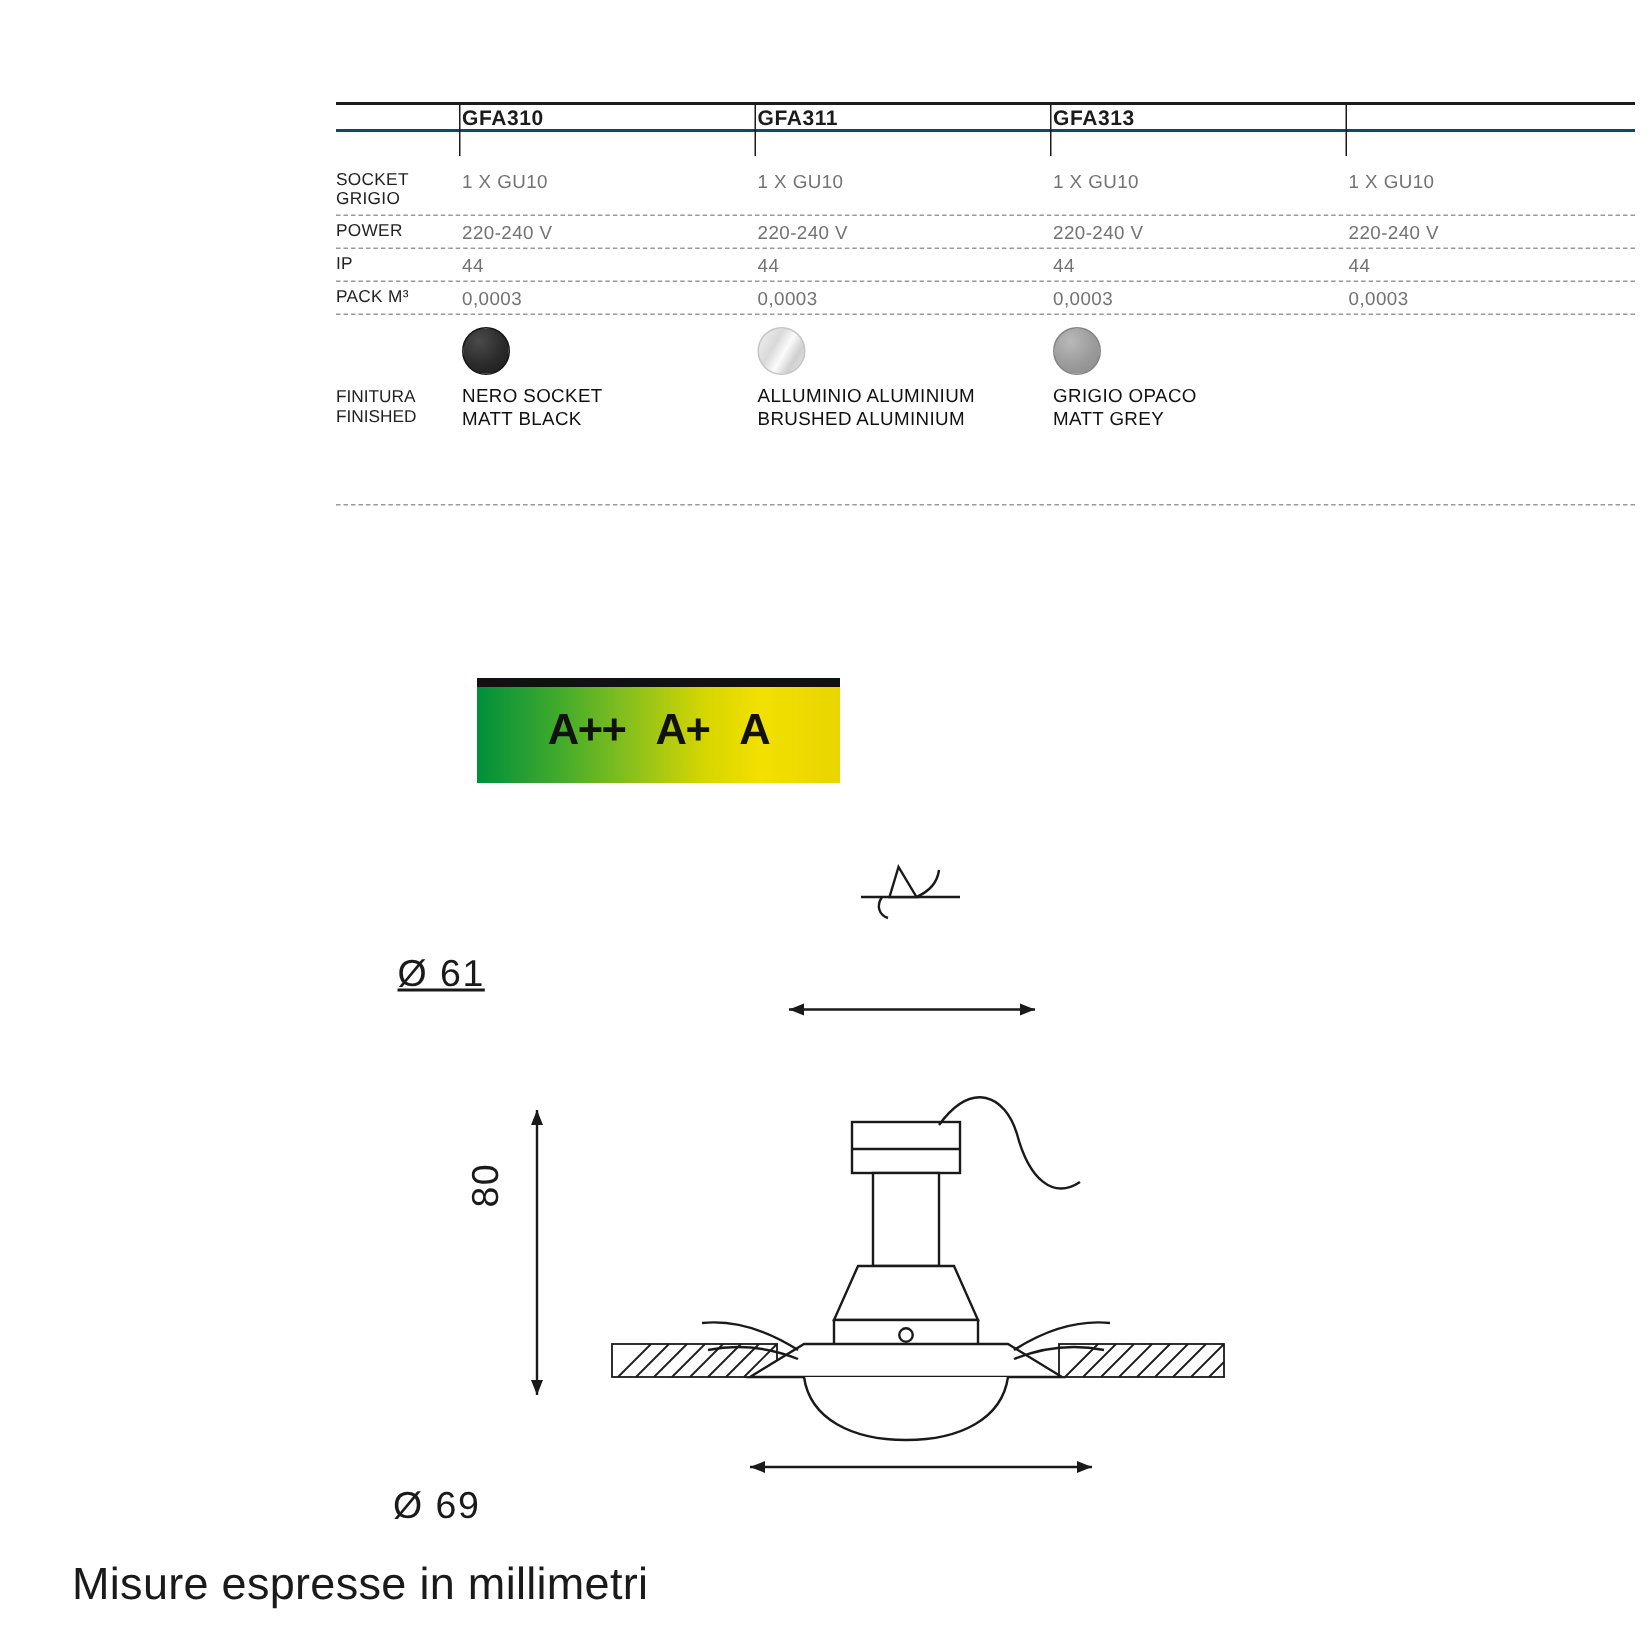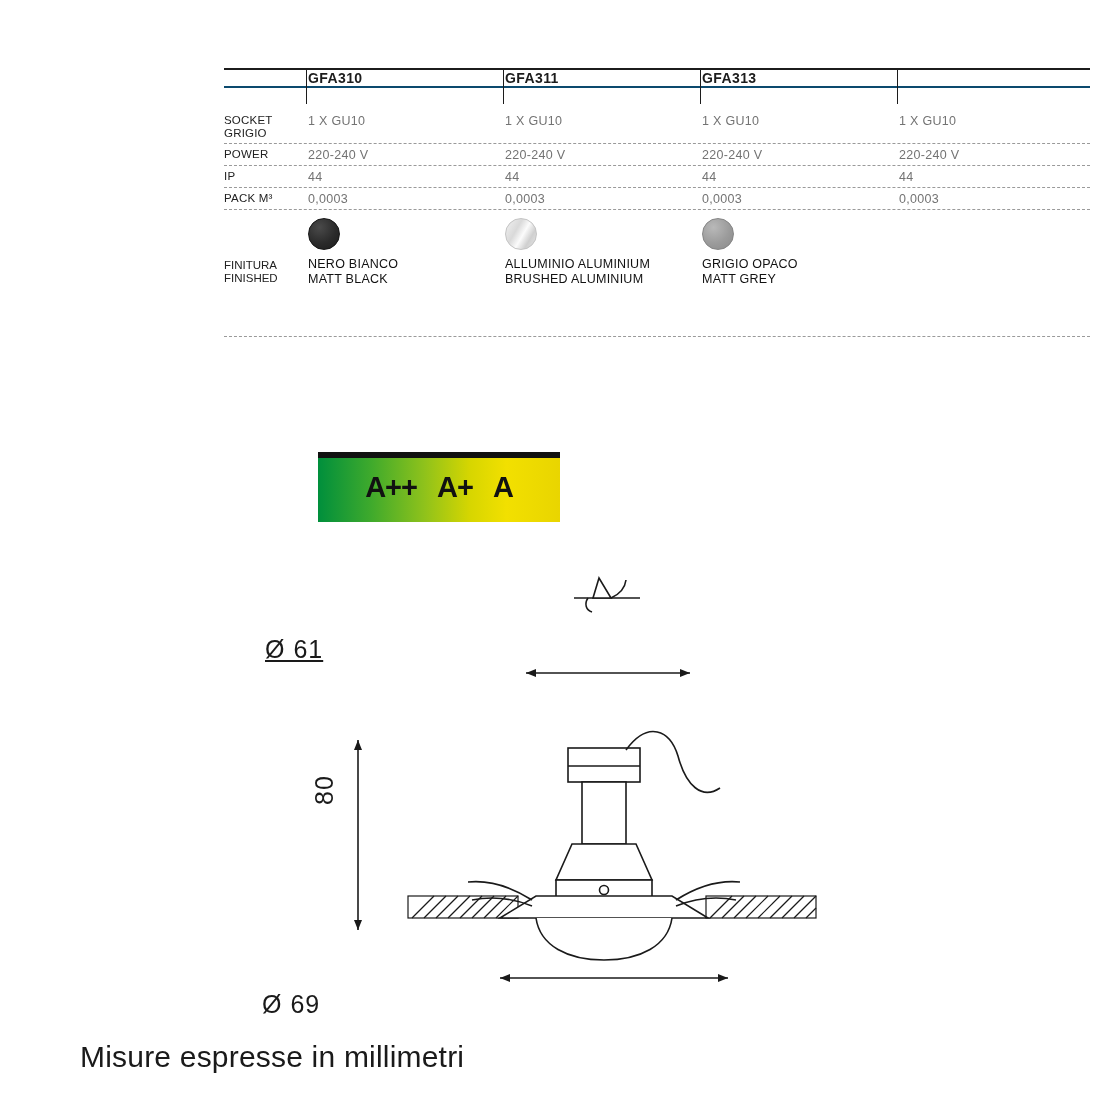--- a/index.html
+++ b/index.html
@@ -202,21 +202,20 @@
   }
 
   .footnote {
     position: absolute;
     left: 48px;
     top: 1040px;
     font-size: 30px;
     color: #1a1a1a;
     letter-spacing: .2px;
     font-family: "Liberation Sans", sans-serif;
-    margin-left: 32px;
   }
 </style>
 </head>
 <body>
 
 <div class="spec-table">
 
   <div class="spec-row codes-row">
     <div class="spec-label"></div>
     <div class="spec-cells">
@@ -274,21 +273,21 @@
   <div class="finish-row">
     <div class="finish-label">
       <div>FINITURA</div>
       <div>FINISHED</div>
     </div>
     <div class="finish-cells">
 
 
       <div class="finish-cell">
         <div class="swatch black"></div>
-        <div class="finish-name">NERO BIANCO</div>
+        <div class="finish-name">NERO SOCKET</div>
         <div class="finish-name">MATT BLACK</div>
       </div>
 
       <div class="finish-cell">
         <div class="swatch alu"></div>
         <div class="finish-name">ALLUMINIO ALUMINIUM</div>
         <div class="finish-name">BRUSHED ALUMINIUM</div>
       </div>
 
       <div class="finish-cell">

